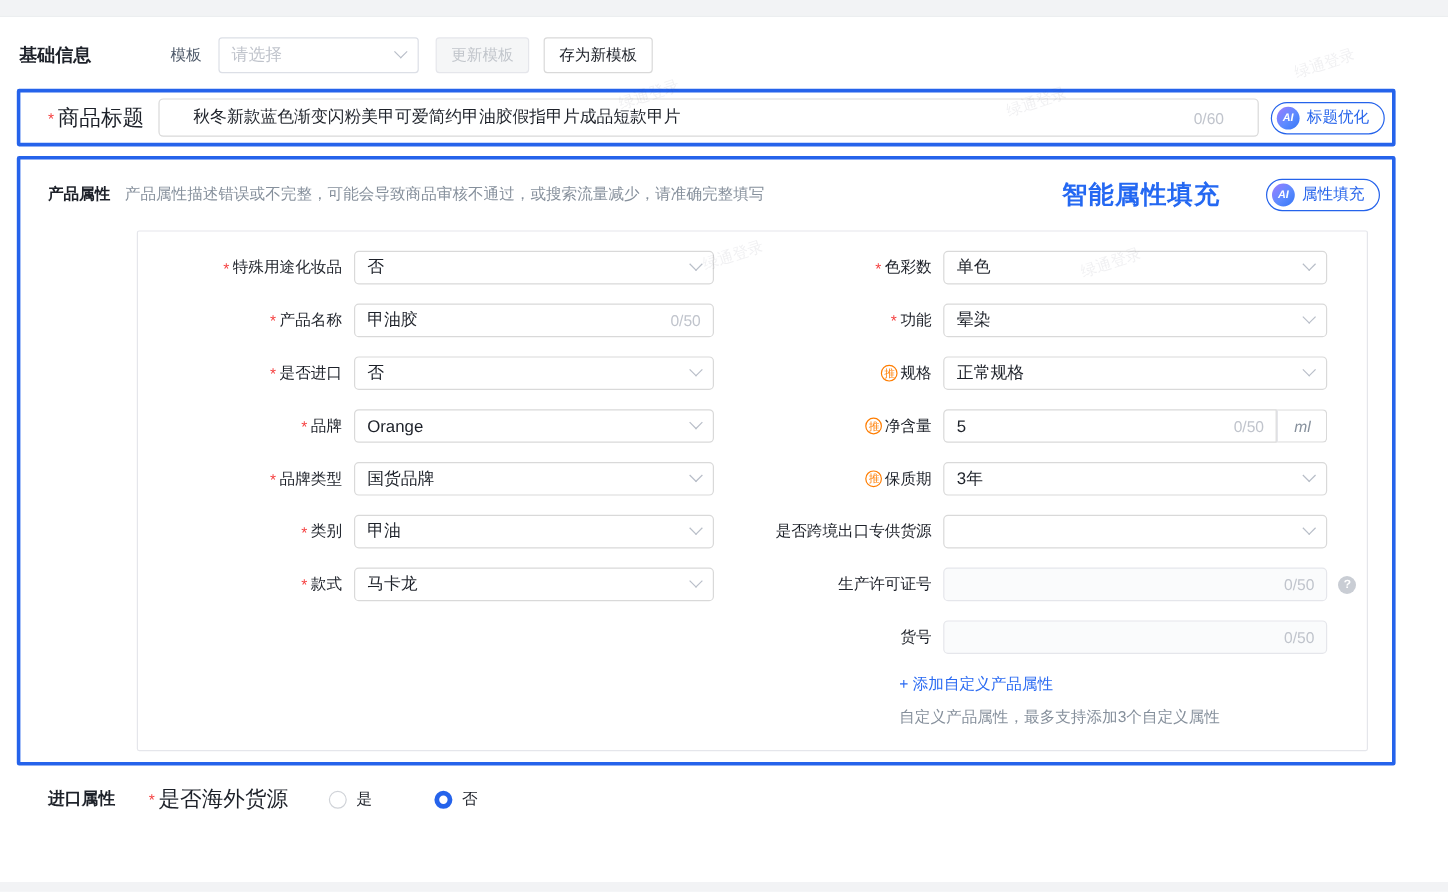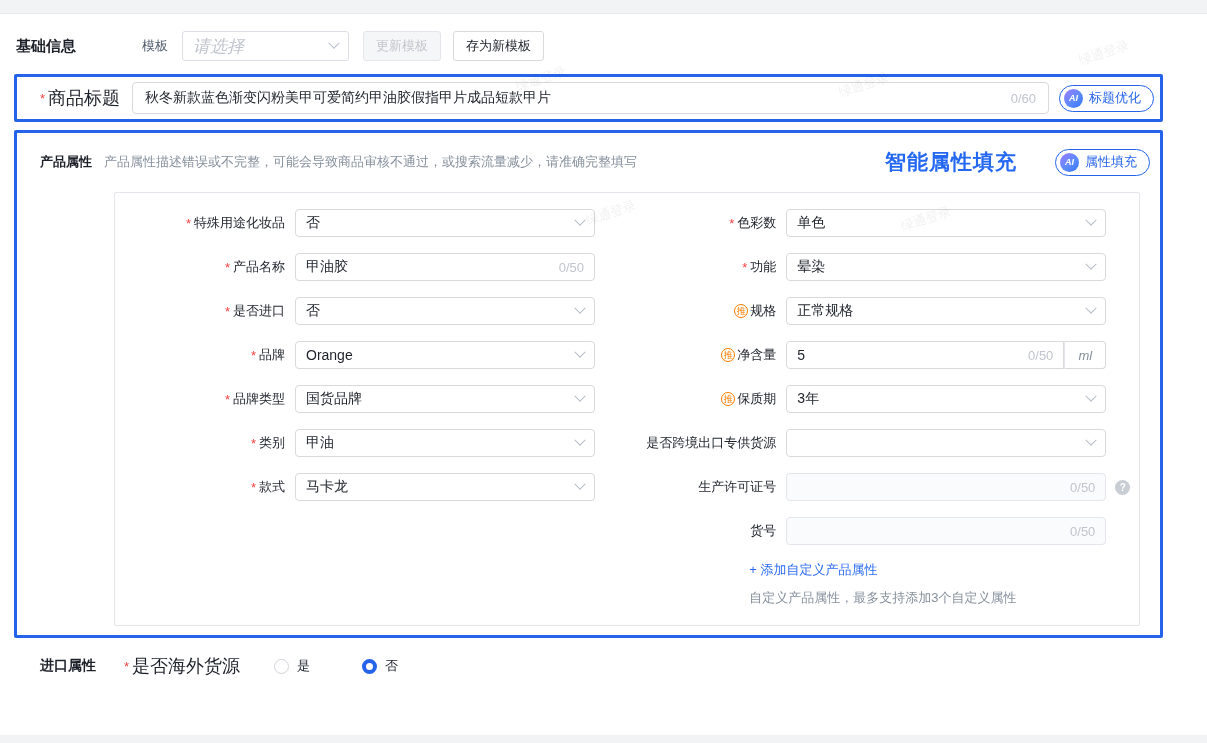--- a/index.html
+++ b/index.html
@@ -7,35 +7,35 @@
   .card { position:relative; width:1207px; height:722px; margin-top:13px; background:#fff; border-top:1px solid #e8eaed; overflow:hidden; }
 
   
   .wm { position:absolute; color:rgba(60,70,90,.08); font-size:13px; transform:rotate(-18deg); pointer-events:none; white-space:nowrap; }
 
   
   .header-bar { display:flex; align-items:center; height:32px; margin:16px 16px 0 16px; }
   .section-title { font-size:15px; font-weight:700; color:#1d2129; }
   .tpl-label { font-size:13px; color:#4e5969; margin-left:66px; }
   .tpl-select { width:167px; height:30px; border:1px solid #dcdfe6; border-radius:3px; background:#fff; display:flex; align-items:center; padding:0 10px; margin-left:14px; }
-  .tpl-select .ph { flex:1; font-size:17px; color:#c0c4cc;font-style:italic; }
+  .tpl-select .ph { flex:1; font-size:14px; color:#c0c4cc; }
   .chev { width:8px; height:8px; border-right:1.4px solid #b8bec8; border-bottom:1.4px solid #b8bec8; transform:rotate(45deg) translate(-2px,-2px); flex:none; }
   .btn { height:30px; padding:0 12px; font-size:13px; border-radius:3px; display:flex; align-items:center; white-space:nowrap; cursor:pointer; }
   .btn-disabled { margin-left:14px; background:#f5f6f7; border:1px solid #e5e6eb; color:#c2c6cc; }
   .btn-plain { margin-left:12px; background:#fff; border:1px solid #d9d9d9; color:#1d2129; }
   .tpl-tip { font-size:13px; color:#4e5969; margin-left:14px; }
   .tpl-tip .link { color:#2a6af2; cursor:pointer; }
 
   
   .blue-box1 { display:flex; align-items:center; height:48px; border:3px solid #2563eb; border-radius:2px; margin:12px 44px 0 14px; padding:0 6px 0 23px; background:#fff; }
   .blue-box2 { border:3px solid #2563eb; border-radius:2px; margin:8px 44px 0 14px; height:508px; padding:13px 6px 0 23px; background:#fff; }
 
   .form-label { font-size:18px; color:#1d2129; white-space:nowrap; }
   .req { color:#f53f3f; margin-right:3px; font-size:13px; }
-  .title-input { flex:1; height:32px; border:1px solid #d9d9d9; border-radius:4px; display:flex; align-items:center; padding:0 12px; margin-left:12px; background:#fff; }
+  .title-input { flex:1; height:32px; border:1px solid #d9d9d9; border-radius:4px; display:flex; align-items:center; padding:0 28px; margin-left:12px; background:#fff; }
   .title-input .val { flex:1; font-size:14px; color:#1d2129; white-space:nowrap; overflow:hidden; }
   .overlay-blue { font-size:21px; font-weight:700; color:#2468f2; letter-spacing:1px; white-space:nowrap; }
   .cnt { color:#c0c4cc; font-size:13px; margin-left:12px; white-space:nowrap; }
 
   .ai-pill { display:flex; align-items:center; height:27px; border:1px solid #2563eb; border-radius:14px; background:#fff; padding:0 12px 0 4px; margin-left:10px; cursor:pointer; flex:none; }
   .ai-badge { width:19px; height:19px; border-radius:50%; background:linear-gradient(135deg,#9d7bff 0%,#5d8bff 55%,#3575f5 100%); color:#fff; font-size:9px; font-style:italic; font-weight:700; display:flex; align-items:center; justify-content:center; margin-right:6px; }
   .ai-pill .ai-txt { font-size:13px; color:#2563eb; white-space:nowrap; }
 
   
   .attr-head { display:flex; align-items:center; height:32px; }

